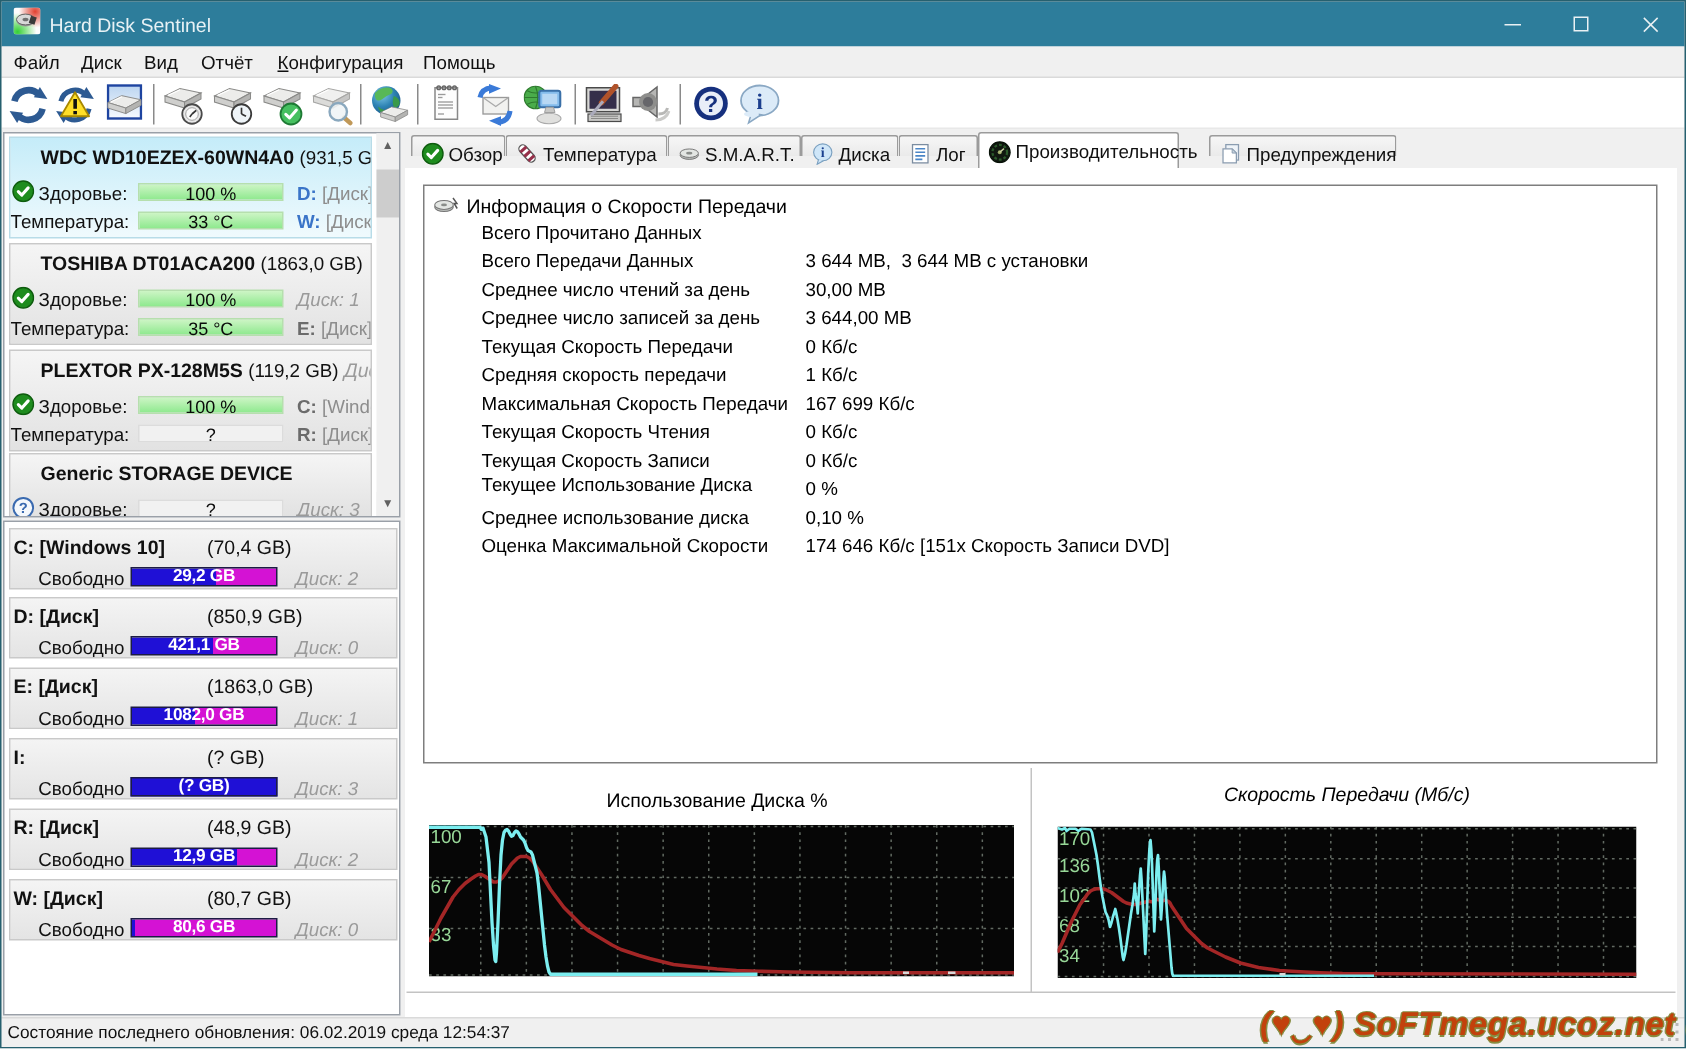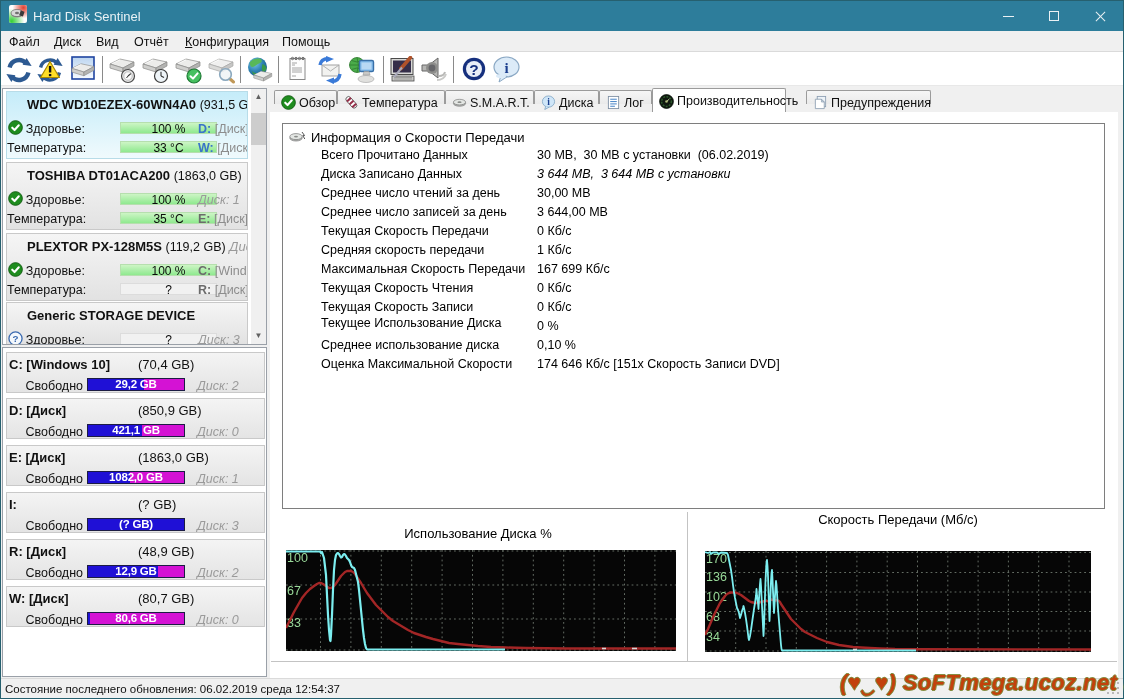--- a/index.html
+++ b/index.html
@@ -22,21 +22,21 @@
 
 .lpanel { position:absolute; left:2px; width:265px; background:#fff; border:1px solid #9aa0a8; }
 #disklist { top:88px; height:257px; }
 #partlist { top:347px; height:330px; }
 .dblock { position:absolute; left:3px; width:242px; height:68px; background:linear-gradient(180deg,#f5f5f5,#e2e2e2); border:1px solid #c9c9c9; overflow:hidden; }
 .dblock.sel { background:linear-gradient(180deg,#c5ecf9,#f0fafd); border:1px solid #b8dcE8; }
 .dtitle { position:absolute; left:20px; top:5px; font-size:13px; letter-spacing:0; font-weight:bold; color:#111; white-space:nowrap; }
 .dtitle .norm { font-weight:normal; font-size:12.5px; }
 .dtitle .dnum { font-weight:normal; font-style:italic; color:#9a9a9a; }
 .dlabel { position:absolute; width:78px; text-align:right; font-size:12.5px; color:#101010; }
-.dbar { position:absolute; left:85px; width:97px; height:12px; text-align:center; font-size:12px; line-height:12px; color:#0a0a0a;margin-left:28px; }
+.dbar { position:absolute; left:85px; width:97px; height:12px; text-align:center; font-size:12px; line-height:12px; color:#0a0a0a; }
 .greenbar { background:linear-gradient(180deg,#cdf5c5,#8fe98f); border:1px solid #b6dfae; }
 .graybar { background:#f1f1f1; border:1px solid #dcdcdc; }
 .dright { position:absolute; left:191px; font-size:12.5px; white-space:nowrap; }
 .dright .lt { font-weight:bold; color:#6b6b6b; }
 .dright .lt.blue { color:#3a74c8; }
 .dright .gr { color:#8d8d8d; }
 .dright .it { font-style:italic; color:#9a9a9a; }
 .hicon { position:absolute; left:1px; width:15px; height:15px; }
 
 .pblock { position:absolute; left:3px; width:259px; height:41px; background:linear-gradient(180deg,#f4f4f4,#e4e4e4); border:1px solid #c9c9c9; overflow:hidden; }
@@ -432,23 +432,22 @@
 <div id="content">
   <div id="infobox">
     <svg class="hicon2" viewBox="0 0 17 13">
         <ellipse cx="7" cy="8" rx="6.2" ry="3" fill="#b9bcb9" stroke="#777" stroke-width="0.7"></ellipse>
         <ellipse cx="7" cy="6.6" rx="6.2" ry="3" fill="#e3e6e3" stroke="#777" stroke-width="0.7"></ellipse>
         <ellipse cx="7" cy="6.6" rx="2" ry="0.9" fill="#8a8d8a"></ellipse>
         <path d="M13 2 l2.6 3.6 h-1.8 l2 3.4" fill="none" stroke="#555" stroke-width="1"></path>
       </svg>
     <div class="hdr">Информация о Скорости Передачи</div>
     <div class="irow ilab" style="top:24px;">Всего Прочитано Данных</div>
-      <div class="irow ival" style="top:24px;">30 MB,&nbsp; 30 MB с установки&nbsp; (06.02.2019)</div>
-    <div class="irow ilab" style="top:43px;">Диска Записано Данных</div>
-      <div class="irow ival" style="top:43px;font-style:italic;">3 644 MB,&nbsp; 3 644 MB с установки</div>
+    <div class="irow ilab" style="top:43px;">Всего Передачи Данных</div>
+      <div class="irow ival" style="top:43px;">3 644 MB,&nbsp; 3 644 MB с установки</div>
     <div class="irow ilab" style="top:62px;">Среднее число чтений за день</div>
       <div class="irow ival" style="top:62px;">30,00 MB</div>
     <div class="irow ilab" style="top:81px;">Среднее число записей за день</div>
       <div class="irow ival" style="top:81px;">3 644,00 MB</div>
     <div class="irow ilab" style="top:100px;">Текущая Скорость Передачи</div>
       <div class="irow ival" style="top:100px;">0 Кб/с</div>
     <div class="irow ilab" style="top:119px;">Средняя скорость передачи</div>
       <div class="irow ival" style="top:119px;">1 Кб/с</div>
     <div class="irow ilab" style="top:138px;">Максимальная Скорость Передачи</div>
       <div class="irow ival" style="top:138px;">167 699 Кб/с</div>
@@ -460,21 +459,21 @@
       <div class="irow ival" style="top:195px;">0 %</div>
     <div class="irow ilab" style="top:214px;">Среднее использование диска</div>
       <div class="irow ival" style="top:214px;">0,10 %</div>
     <div class="irow ilab" style="top:233px;">Оценка Максимальной Скорости</div>
       <div class="irow ival" style="top:233px;">174 646 Кб/с [151x Скорость Записи DVD]</div>
   </div>
   <div id="chartdiv">
     <div class="abs" style="left:417px;top:400px;width:1px;height:150px;background:#c3c3c3;"></div>
     <div class="abs" style="left:1px;top:549px;width:846px;height:1px;background:#c3c3c3;"></div>
     <div class="ctitle" style="left:208px;top:414px;transform:translateX(-50%);">Использование Диска %</div>
-    <div class="ctitle" style="left:628px;top:400px;transform:translateX(-50%);">Скорость Передачи (Мб/с)</div>
+    <div class="ctitle" style="left:628px;top:410px;transform:translateX(-50%);font-style:italic;">Скорость Передачи (Мб/с)</div>
     <svg class="abs" style="left:16px;top:438px;" width="390" height="101" viewBox="0 0 390 101">
       <rect x="0" y="0" width="390" height="101" fill="#060606"></rect>
       <g stroke="#a0aea0" stroke-width="1" stroke-dasharray="1.8 3" opacity="0.6">
         <line x1="0" y1="1" x2="390" y2="1"></line>
           <line x1="0" y1="35" x2="390" y2="35"></line>
           <line x1="0" y1="69" x2="390" y2="69"></line>
           <line x1="0" y1="100" x2="390" y2="100"></line>
         <line x1="34.5" y1="0" x2="34.5" y2="101"></line>
           <line x1="64.9" y1="0" x2="64.9" y2="101"></line>
           <line x1="95.3" y1="0" x2="95.3" y2="101"></line>

